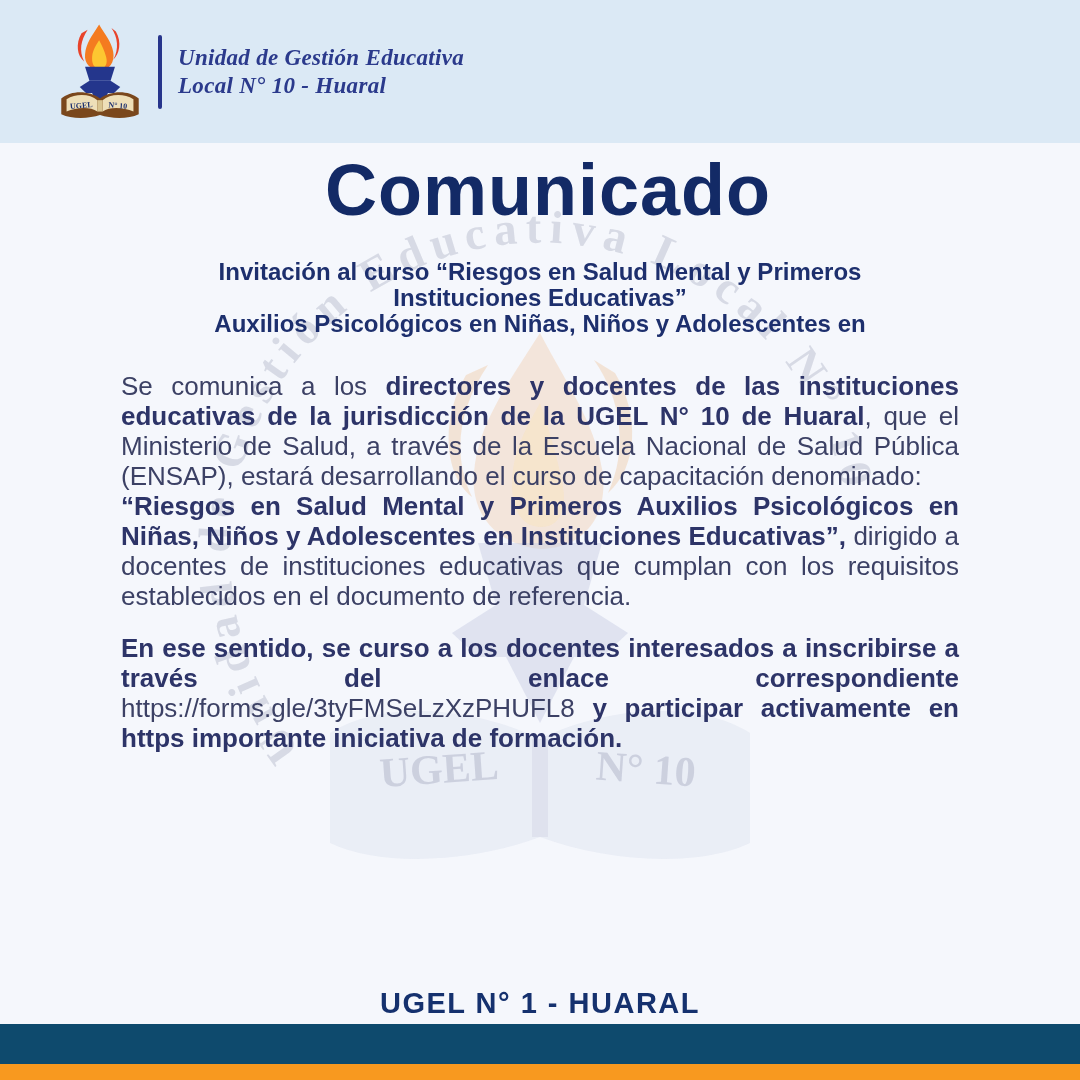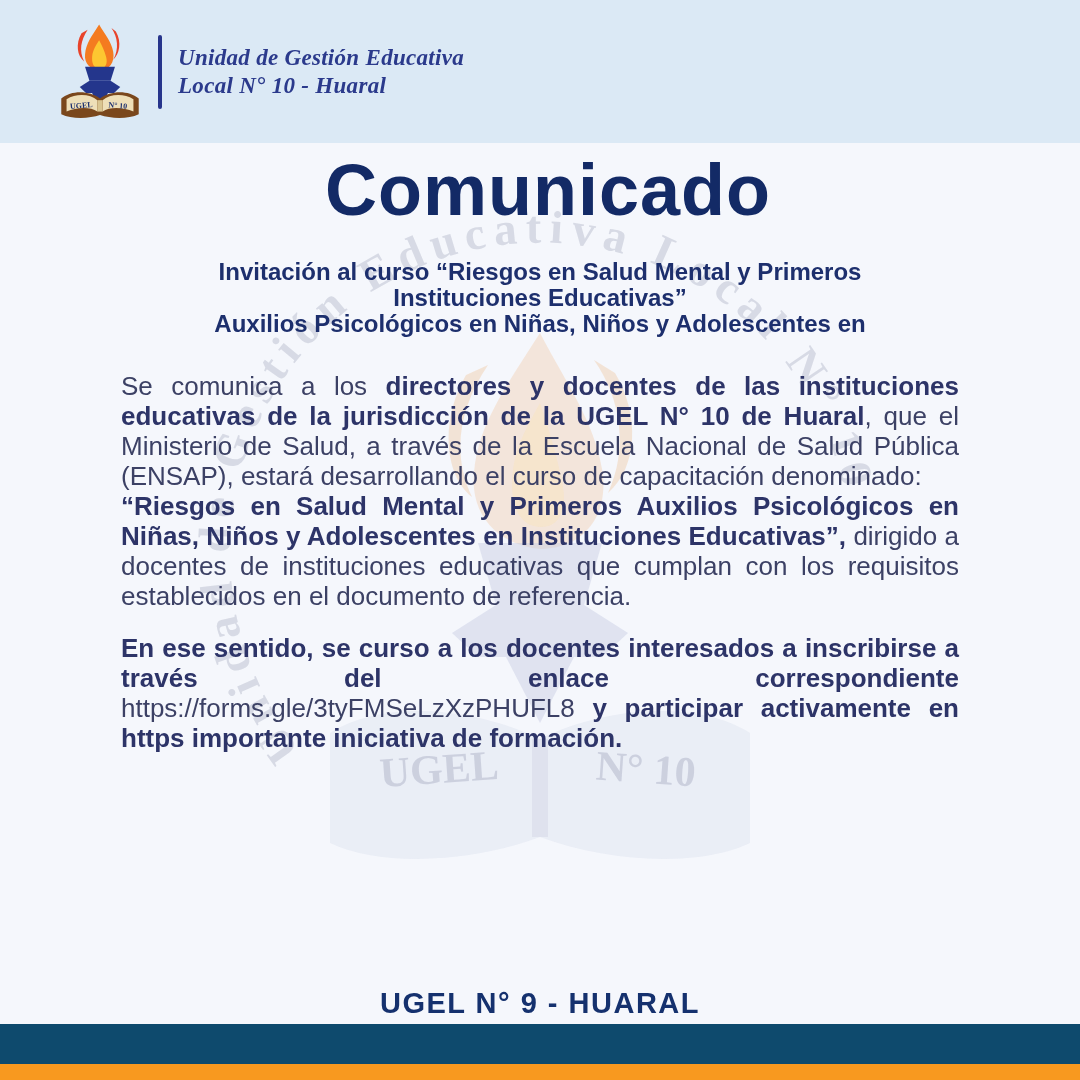--- a/index.html
+++ b/index.html
@@ -133,20 +133,20 @@
         <div>Instituciones Educativas”</div>
         <div>Auxilios Psicológicos en Niñas, Niños y Adolescentes en</div>
       </div>
 
       <div class="body">
         <p class="para"><span>Se comunica a los </span><b>directores y docentes de las instituciones educativas de la jurisdicción de la UGEL N° 10 de Huaral</b><span>, que el Ministerio de Salud, a través de la Escuela Nacional de Salud Pública (ENSAP), estará desarrollando el curso de capacitación denominado:</span></p>
         <p class="para"><b>“Riesgos en Salud Mental y Primeros Auxilios Psicológicos en Niñas, Niños y Adolescentes en Instituciones Educativas”,</b><span> dirigido a docentes de instituciones educativas que cumplan con los requisitos establecidos en el documento de referencia.</span></p>
         <p class="para gap"><b>En ese sentido, se curso a los docentes interesados a inscribirse a través del enlace correspondiente </b><a class="inline-link">https://forms.gle/3tyFMSeLzXzPHUFL8</a><b> y participar activamente en https importante iniciativa de formación.</b></p>
       </div>
 
-      <div class="footer-label">UGEL N° 9 - HUARAL</div>
+      <div class="footer-label">UGEL N° 1 - HUARAL</div>
     </div>
   </div>
 
   <div class="band-blue"></div>
   <div class="band-orange"></div>
 
 </div>
 
 </body></html>

